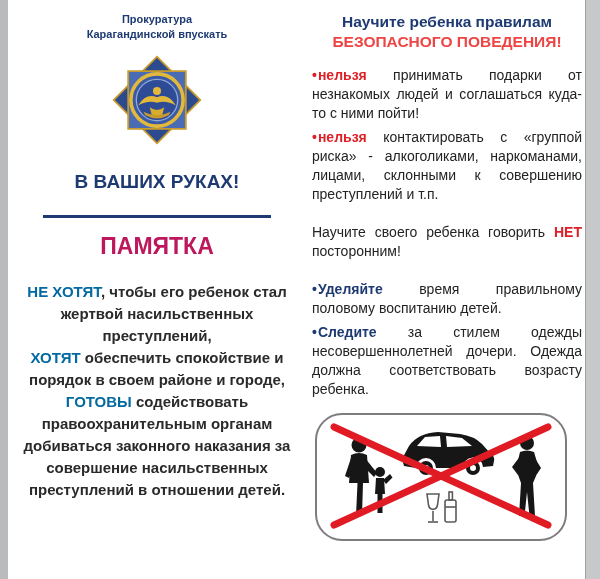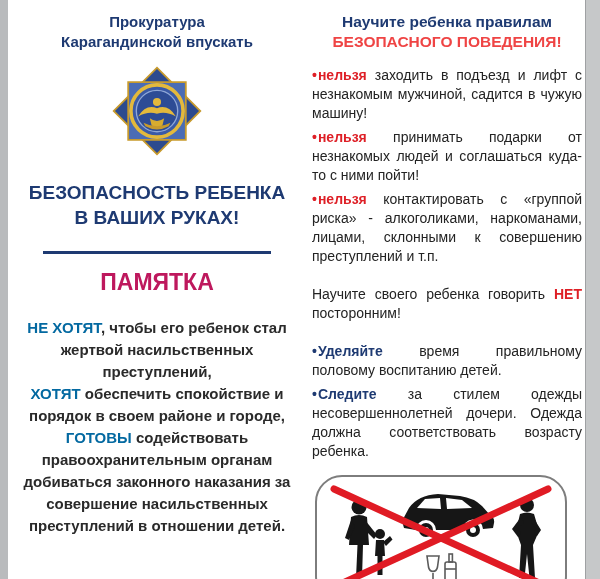--- a/index.html
+++ b/index.html
@@ -15,21 +15,21 @@
   .strip { position: absolute; top: 0; height: 100%; }
   .strip.left  { left: 0;  width: 8px;  background: #b9bbbd; }
   .strip.right { right: 0; width: 15px; background: #c6c8c9; border-left: 1px solid #9fa1a3; }
 
   
   .left-col {
     position: absolute; left: 10px; top: 12px; width: 294px;
     text-align: center; color: #2a2a2a;
   }
   .org-name {
-    color: #1e3a72; font-weight: bold; font-size: 15px; line-height: 1.35;
+    color: #1e3a72; font-weight: bold; font-size: 11px; line-height: 1.35;
   }
   .emblem-wrap { margin-top: 13px; height: 90px; }
   .main-title {
     margin-top: 24px;
     color: #1e3a72; font-weight: bold; font-size: 19px; line-height: 1.32;
   }
   .divider {
     width: 228px; height: 3px; background: #1e3a72;
     margin: 21px auto 15px auto;
   }
@@ -87,21 +87,20 @@
         <circle cx="50" cy="50" r="23" fill="#2d4c95" stroke="#8fa7d6" stroke-width="1.5"></circle>
 
         <circle cx="50" cy="40" r="4.5" fill="#e3b93c"></circle>
         <path d="M29,56 Q38,42 50,47 Q62,42 71,56 Q60,50 50,53 Q40,50 29,56 Z" fill="#e3b93c"></path>
         <path d="M42,58 q8,6 16,0 l-2,8 q-6,4 -12,0 Z" fill="#d8ac2f"></path>
         <path d="M35,63 q15,8 30,0 l-2,4 q-13,7 -26,0 Z" fill="#c79a2d"></path>
       </svg>
     </div>
 
     <div class="main-title">
-      <div>БЕЗОПАСНОСТЬ РЕБЕНКА</div>
       <div>В ВАШИХ РУКАХ!</div>
     </div>
 
     <div class="divider"></div>
 
     <div class="memo-title">ПАМЯТКА</div>
 
     <div class="left-paragraph">
       <p><span class="lead">НЕ ХОТЯТ</span><span>, чтобы его ребенок стал жертвой насильственных преступлений,</span></p>
       <p><span class="lead">ХОТЯТ</span><span> обеспечить спокойствие и порядок в своем районе и городе,</span></p>
@@ -109,21 +108,20 @@
     </div>
   </div>
 
   <div class="right-col">
     <div class="right-title">
       <div class="t-blue">Научите ребенка правилам</div>
       <div class="t-red">БЕЗОПАСНОГО ПОВЕДЕНИЯ!</div>
     </div>
 
     <div class="rules">
-      <p class="rule"><span class="blt lead-red">•</span><span class="lead-red">нельзя</span><span> заходить в подъезд и лифт с незнакомым мужчиной, садится в чужую машину!</span></p>
       <p class="rule"><span class="blt lead-red">•</span><span class="lead-red">нельзя</span><span> принимать подарки от незнакомых людей и соглашаться куда-то с ними пойти!</span></p>
       <p class="rule"><span class="blt lead-red">•</span><span class="lead-red">нельзя</span><span> контактировать с «группой риска» - алкоголиками, наркоманами, лицами, склонными к совершению преступлений и т.п.</span></p>
     </div>
 
     <p class="mid-paragraph"><span>Научите своего ребенка говорить </span><span class="no-word">НЕТ</span><span> посторонним!</span></p>
 
     <div class="advice">
       <p class="advice-item"><span class="blt lead-blue">•</span><span class="lead-blue">Уделяйте</span><span> время правильному половому воспитанию детей.</span></p>
       <p class="advice-item"><span class="blt lead-blue">•</span><span class="lead-blue">Следите</span><span> за стилем одежды несовершеннолетней дочери. Одежда должна соответствовать возрасту ребенка.</span></p>
     </div>

